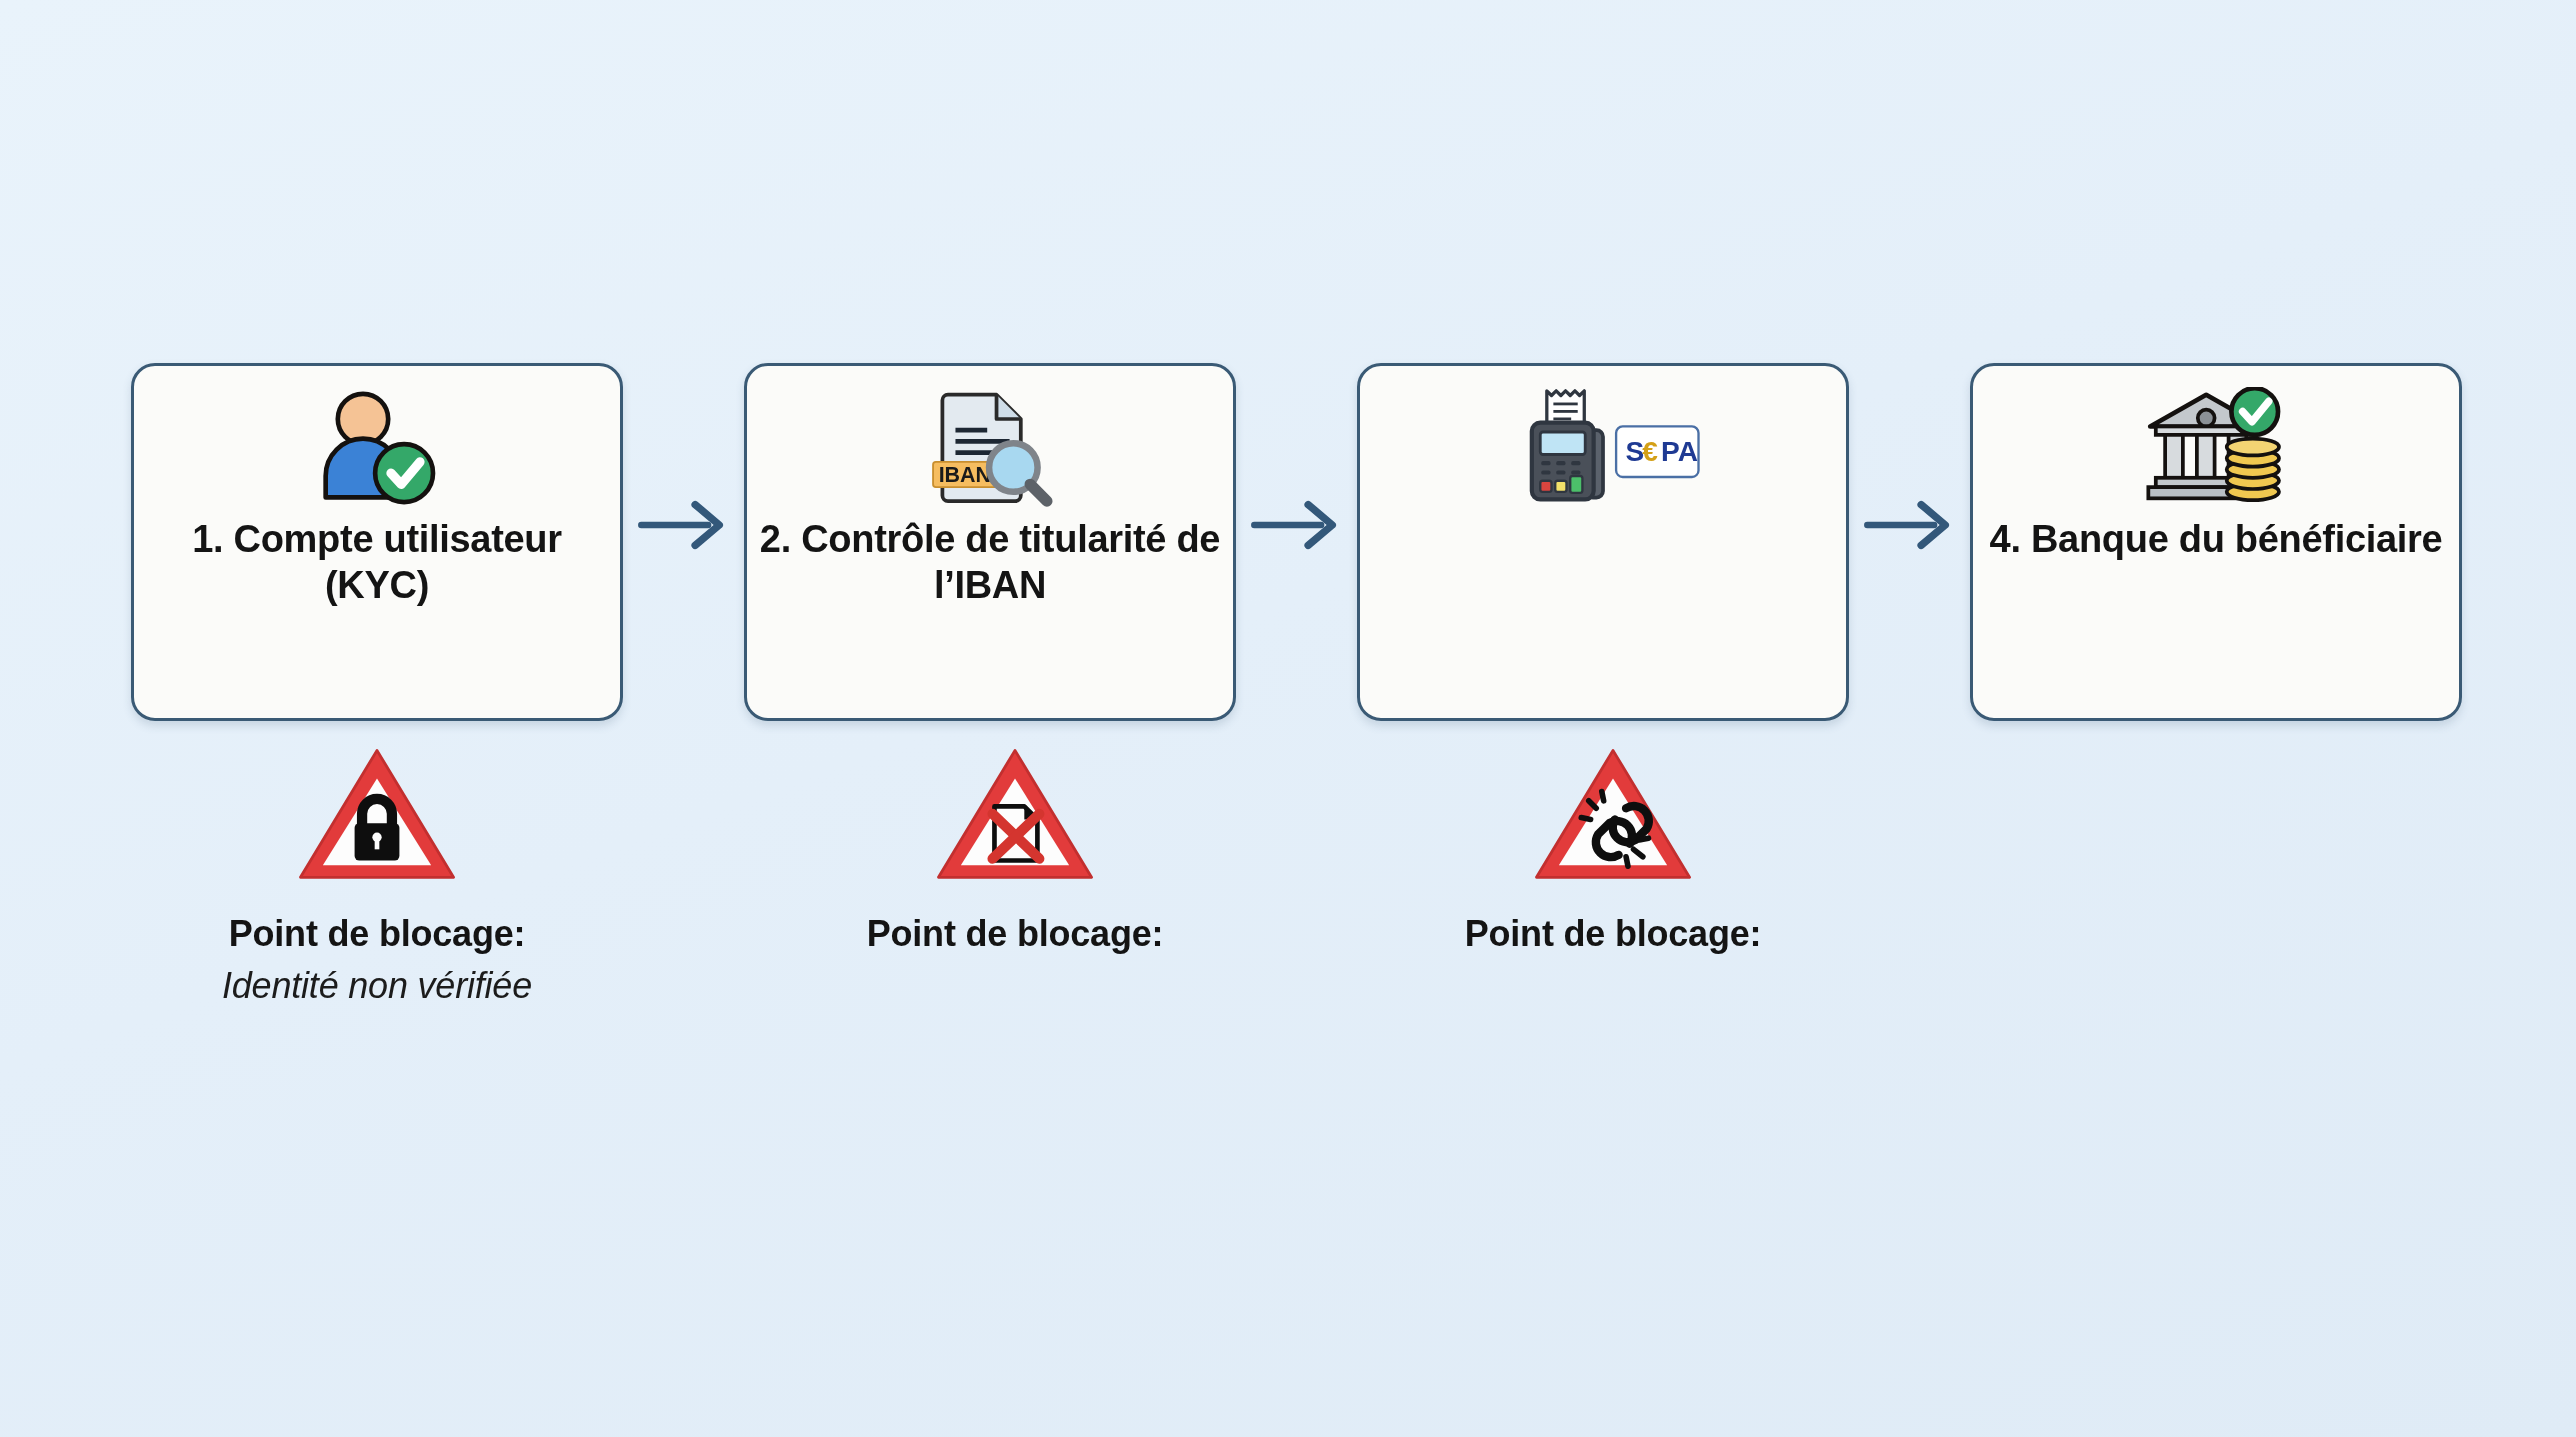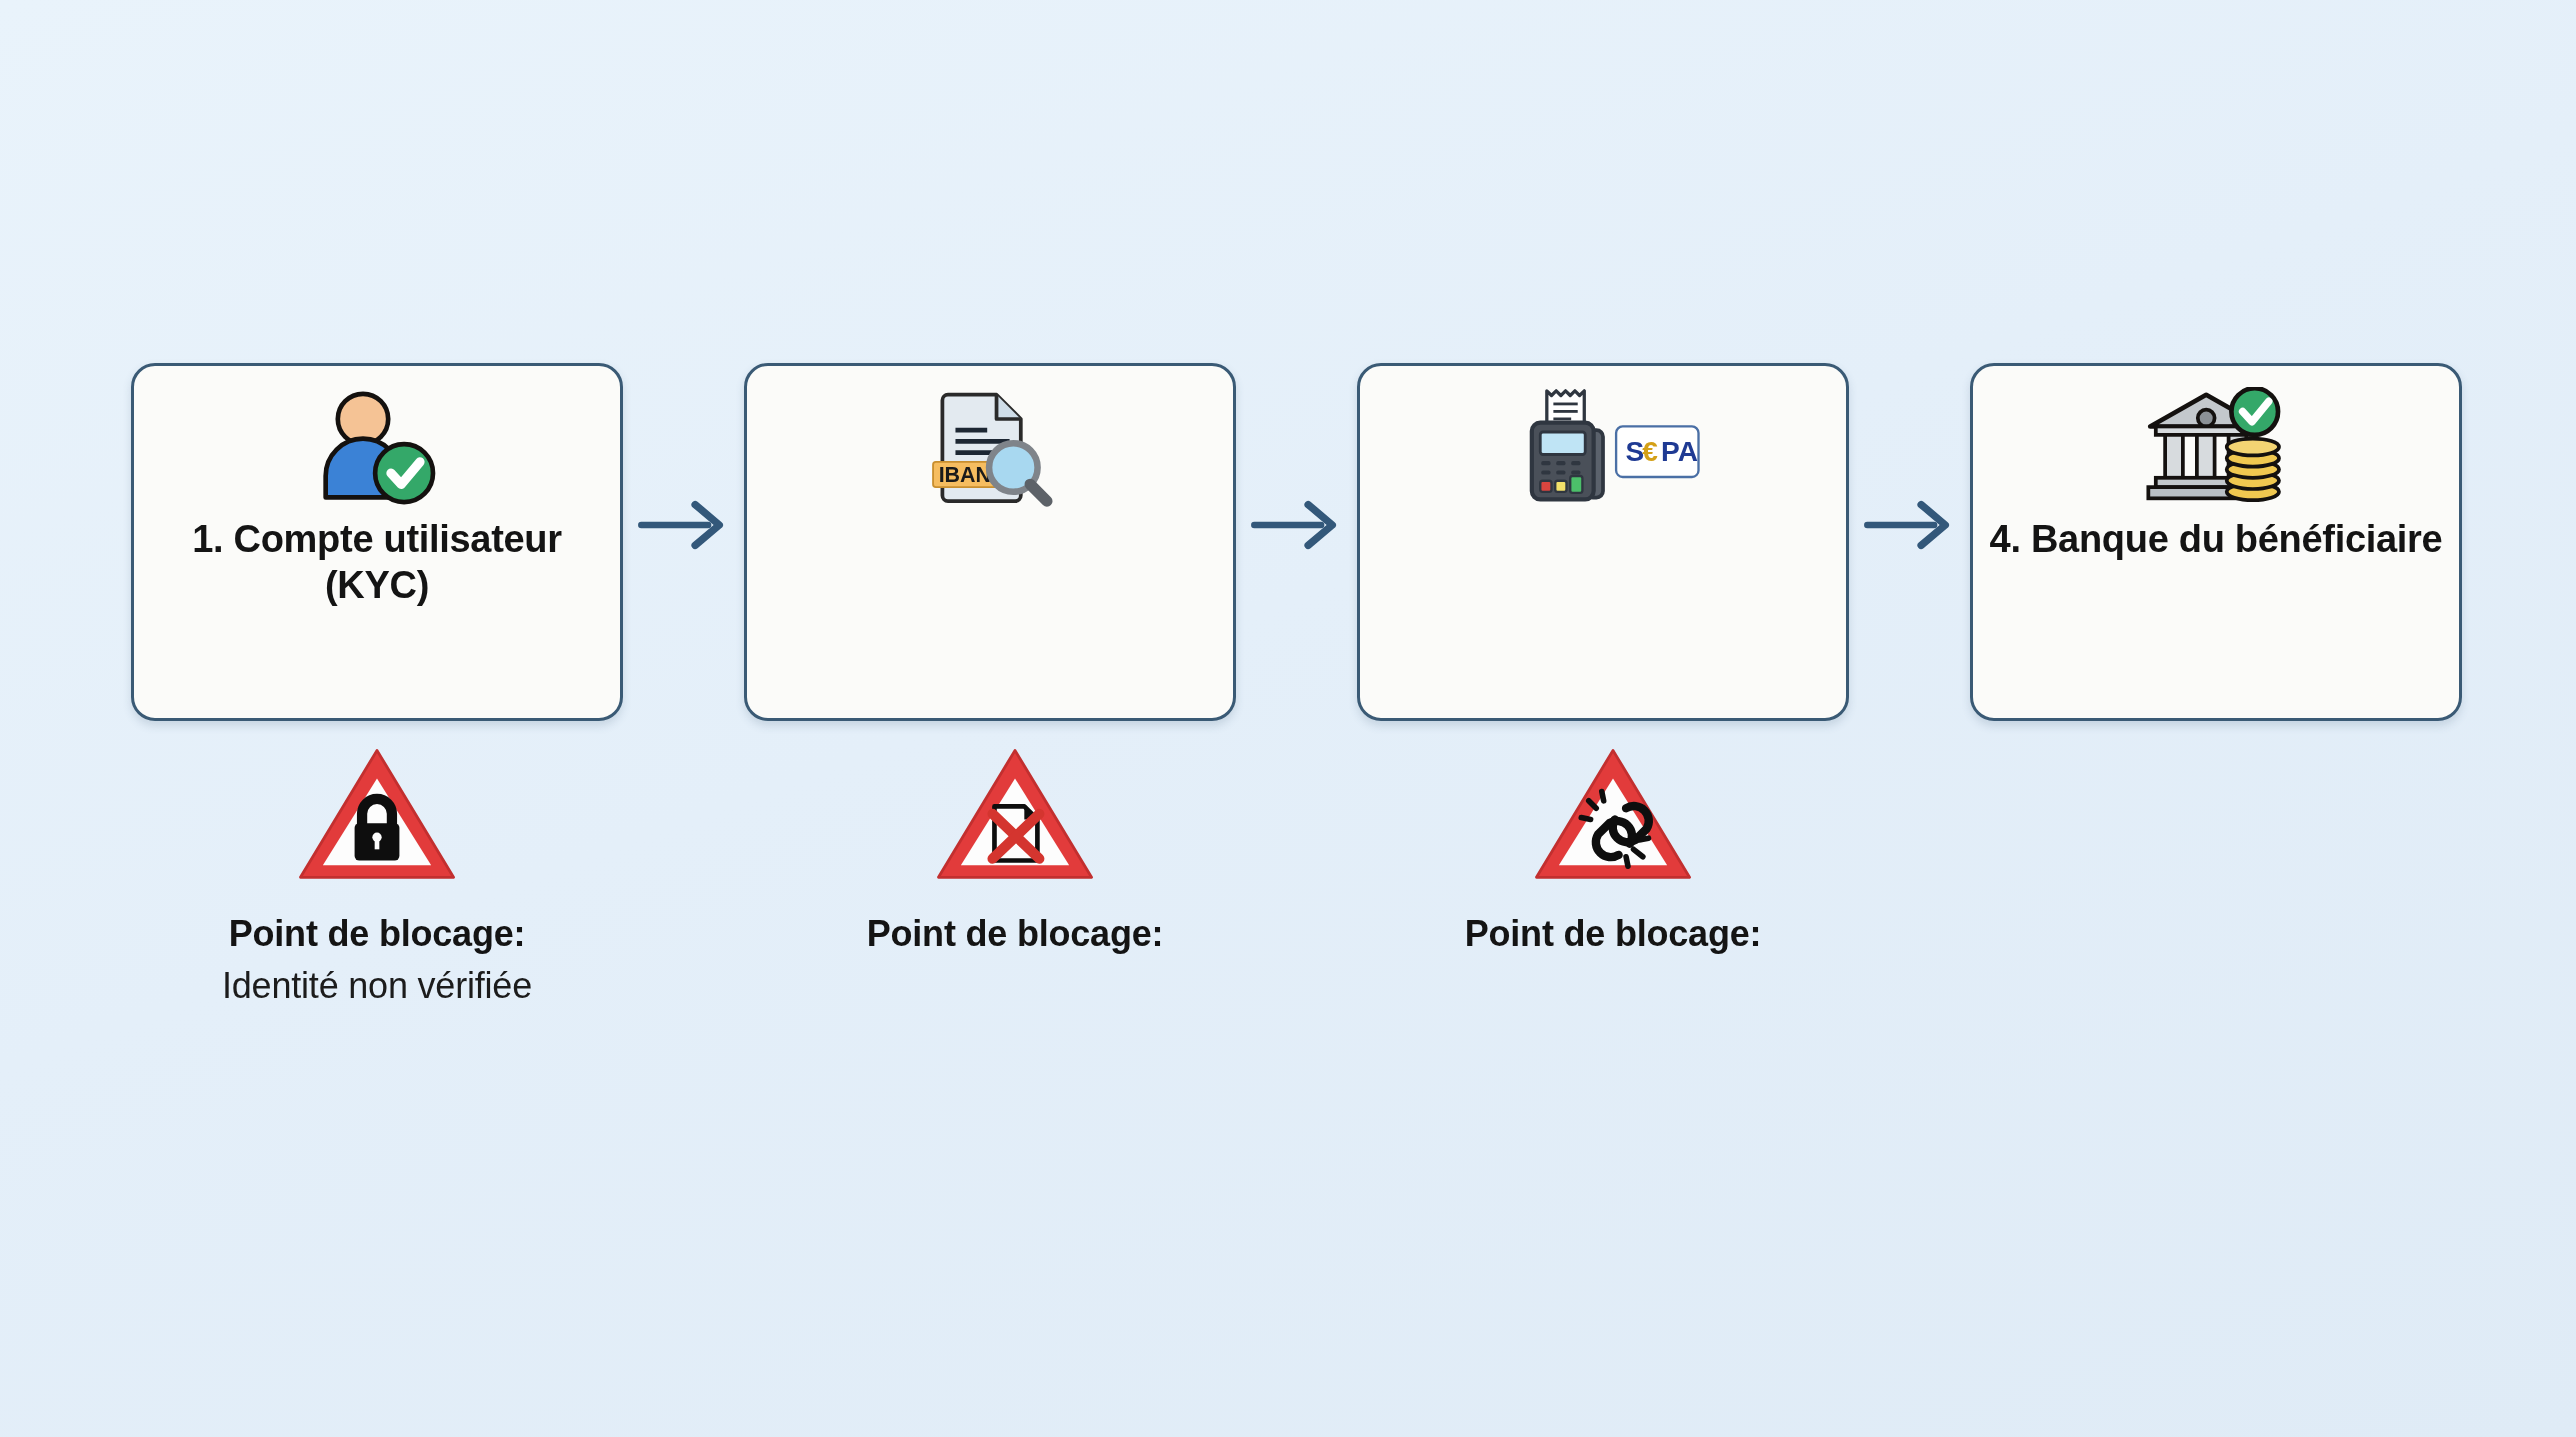--- a/index.html
+++ b/index.html
@@ -79,20 +79,21 @@
     letter-spacing:-0.2px;
   }
   .blocker-desc {
     margin-top:9.4px;
     font-size:36px;
     font-weight:normal;
     color:#1c1c1c;
     text-align:center;
     line-height:1.22;
     letter-spacing:-0.2px;
+    font-style:italic;
   }
 </style>
 </head>
 <body>
 
 <div id="flow-row">
 
   <div class="step-card">
     <div class="card-icon">
       <svg width="140" height="120" viewBox="0 0 150 128">
@@ -119,20 +120,21 @@
         <path d="M82 8 v26 h26" fill="#cfdde8" stroke="#2a2a2a" stroke-width="4" stroke-linejoin="round"></path>
         <line x1="38" y1="46" x2="72" y2="46" stroke="#1d2733" stroke-width="5"></line>
         <line x1="38" y1="58" x2="96" y2="58" stroke="#1d2733" stroke-width="5"></line>
         <line x1="38" y1="70" x2="96" y2="70" stroke="#1d2733" stroke-width="5"></line>
         <rect x="14" y="80" width="84" height="27" rx="3" fill="#f6bd60" stroke="#c98f2f" stroke-width="2"></rect>
         <text x="20" y="101" font-family="'Liberation Sans',sans-serif" font-size="23" font-weight="bold" fill="#1a1a1a">IBAN-</text>
         <circle cx="100" cy="86" r="26" fill="#a8d8f0" stroke="#7f848a" stroke-width="7"></circle>
         <line x1="118" y1="104" x2="136" y2="122" stroke="#5d6268" stroke-width="12" stroke-linecap="round"></line>
       </svg>
     </div>
+    <div class="card-label">2. Contrôle de titularité de l’IBAN</div>
   </div>
 
   <div class="arrow-wrap">
     <svg width="94" height="52" viewBox="0 0 100 56">
       <line x1="4" y1="28" x2="76" y2="28" stroke="#33587a" stroke-width="7" stroke-linecap="round"></line>
       <polyline points="62,6 88,28 62,50" fill="none" stroke="#33587a" stroke-width="8" stroke-linecap="round" stroke-linejoin="round"></polyline>
     </svg>
   </div>
 
   <div class="step-card">

